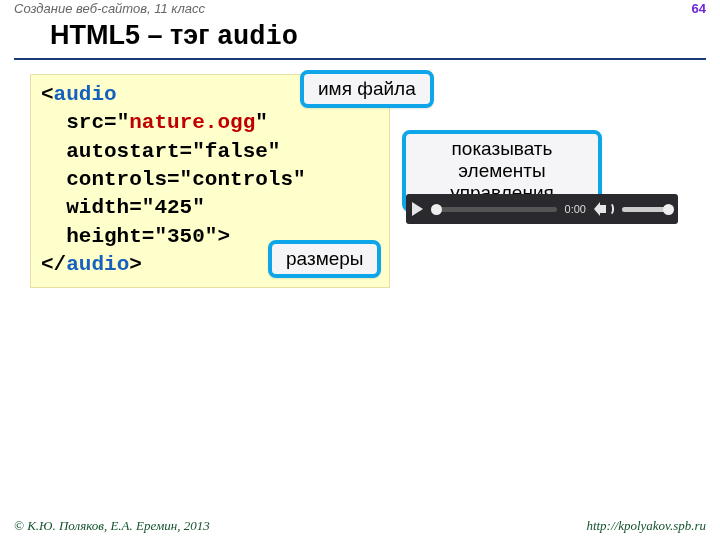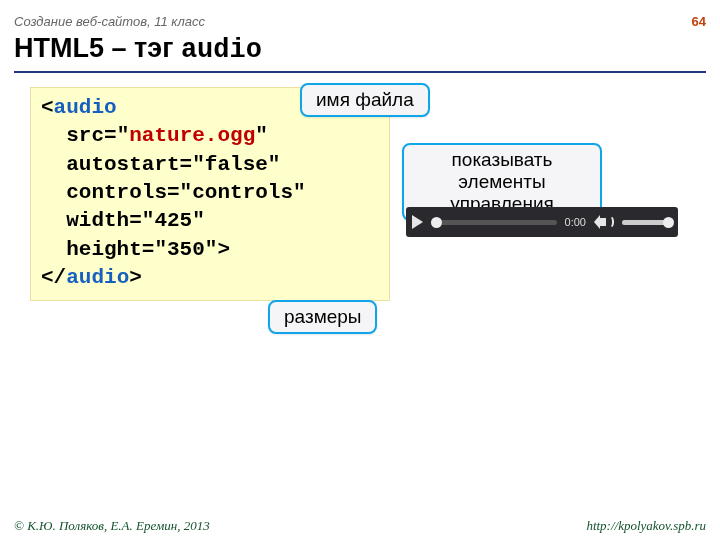--- a/index.html
+++ b/index.html
@@ -6,33 +6,34 @@
   body {
     margin: 0;
     width: 720px;
     height: 540px;
     background: #fff;
     font-family: Arial, sans-serif;
     position: relative;
     overflow: hidden;
   }
   .header {
-    padding: 14px 14px 2px 14px;
+    padding: 1px 14px 2px 14px;
     display: flex;
     justify-content: space-between;
     font-style: italic;
     color: #666;
     font-size: 13px;
   }
-  .page-num { font-weight: bold; font-style: normal; color: #c2410c; }
+  .page-num { font-weight: bold; font-style: normal; color: #6d28d9; }
   .title {
     padding: 2px 14px 4px 14px;
     font-size: 27px;
     font-weight: bold;
     font-family: Arial, sans-serif;
+    margin-left: 36px;
   }
   .title .mono { font-family: "Courier New", monospace; }
   .rule {
     margin: 2px 14px 14px 14px;
     border-bottom: 2px solid #1a3a7a;
   }
   .content { position: relative; padding: 0 14px; height: 400px; }
   .codebox {
     position: absolute;
     left: 30px; top: 0;
@@ -44,30 +45,30 @@
     font-weight: bold;
     line-height: 1.35;
     padding: 6px 10px 8px 10px;
     white-space: pre;
   }
   .tag { color: #1560c0; }
   .val { color: #c00000; font-family: Liberation Mono, monospace; }
   .callout {
     position: absolute;
     background: #f5f5f7;
-    border: 2px solid #0ea5e9;
+    border: 4px solid #0ea5e9;
     border-radius: 8px;
     padding: 4px 14px;
     font-size: 19px;
     text-align: center;
     box-shadow: 0 1px 2px rgba(0,0,0,0.1);
   }
   .c1 { left: 300px; top: -4px; }
   .c2 { left: 402px; top: 56px; width: 200px; }
-  .c3 { left: 268px; top: 166px; margin-top: 47px; }
+  .c3 { left: 268px; top: 166px; }
   .player {
     position: absolute;
     left: 406px; top: 120px;
     width: 272px; height: 30px;
     background: #2a2a2e;
     border-radius: 3px;
     display: flex;
     align-items: center;
     padding: 0 6px;
     gap: 8px;

